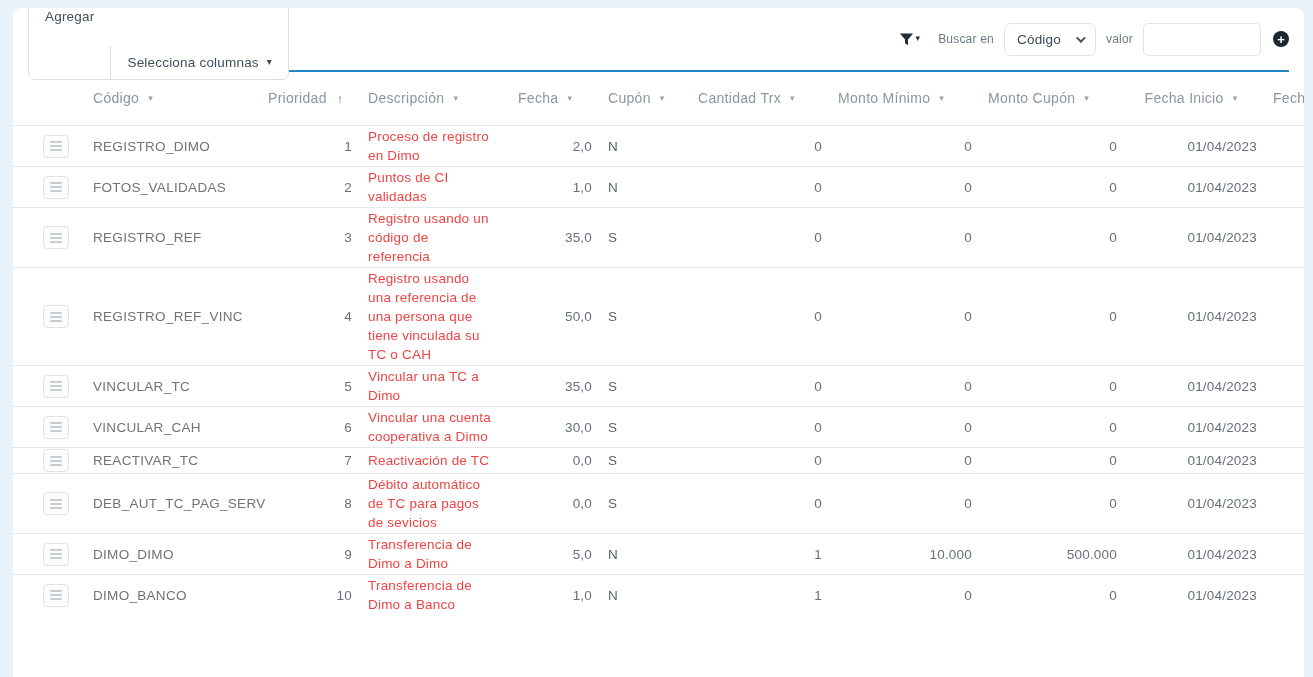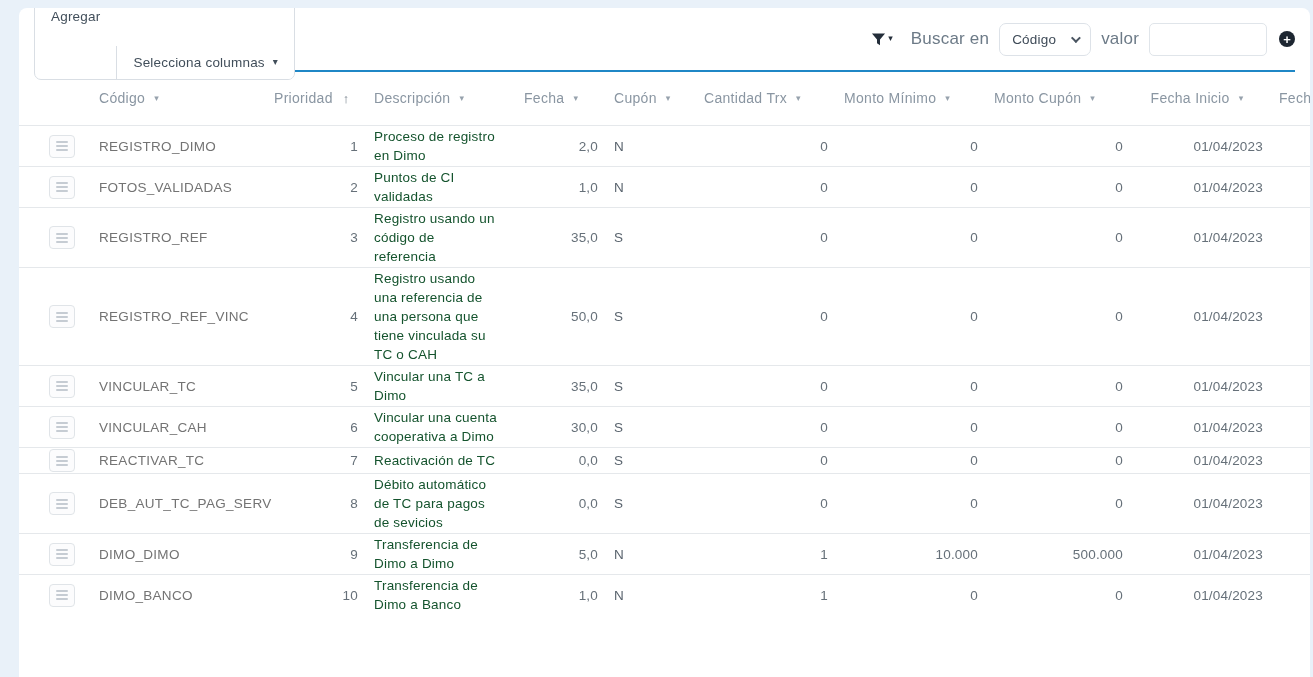--- a/index.html
+++ b/index.html
@@ -4,21 +4,21 @@
 <style>
   * { margin:0; padding:0; box-sizing:border-box; }
   html,body { width:1313px; height:677px; overflow:hidden; }
   body {
     background:#e9f1f9;
     font-family:"Liberation Sans", sans-serif;
     color:#5a646e;
     position:relative;
   }
   .panel {
-    position:absolute; left:19px; top:8px;
+    position:absolute; left:13px; top:8px;
     width:1291px; height:669px;
     background:#ffffff;
     border-radius:8px 8px 0 0;
     overflow:hidden;
   }
   
   .toolbar {
     height:62px;
     display:flex; align-items:center; justify-content:space-between;
     padding:0 15px 0 15px;
@@ -28,21 +28,21 @@
     background:#fff; border:none; height:33px; padding:0 16px;
     font-family:"Liberation Sans", sans-serif;
     font-size:13.5px; color:#414e5a; letter-spacing:.2px; cursor:pointer;
     display:flex; align-items:center; gap:8px;
   }
   .btn-group button + button { border-left:1px solid #d9dee4;margin-top:46px; }
   .caret-down { font-size:10px; color:#414e5a; line-height:1; }
   .toolbar-right { display:flex; align-items:center; gap:10px; }
   .funnel-wrap { display:flex; align-items:flex-start; gap:2px; margin-right:8px; cursor:pointer; }
   .funnel-caret { font-size:9px; color:#242e3a; margin-top:1px; }
-  .tb-label { font-size:17px; color:#6c7a87; letter-spacing:.2px; }
+  .tb-label { font-size:12px; color:#6c7a87; letter-spacing:.2px; }
   .sel {
     height:33px; border:1px solid #dde2e8; border-radius:7px; background:#fff;
     display:flex; align-items:center; gap:12px; padding:0 12px;
     font-size:13.5px; color:#3e4a57; cursor:pointer; letter-spacing:.2px;
   }
   .sel .chev {
     width:7px; height:7px; border-right:2px solid #4a5561; border-bottom:2px solid #4a5561;
     transform:rotate(45deg) translateY(-2px); margin-left:2px;
   }
   .sel-field { min-width:92px; justify-content:space-between; }
@@ -85,21 +85,21 @@
   .c-fecha_inicio { width:140px;text-align:center; }
   .c-fecha_fin    { width:113px; }
   td.c-menu { padding-left:30px; }
   .menu-btn {
     width:26px; height:23px; background:#fcfcfd;
     border:1px solid #e0e4e8; border-radius:4px; cursor:pointer;
     display:flex; flex-direction:column; align-items:center; justify-content:center; gap:2px;
   }
   .menu-btn .mline { display:block; width:12px; height:2px; background:#c6ccd3; border-radius:1px; }
   .code-link { color:#737373; text-decoration:none; letter-spacing:.3px; white-space:nowrap; }
-  td.c-descripcion { color:#14532d; }
+  td.c-descripcion { color:#ef4444; }
 </style>
 </head>
 <body>
 
 <div class="panel">
 
   <div class="toolbar">
     <div class="btn-group">
       <button>
         <span>Agregar</span>

